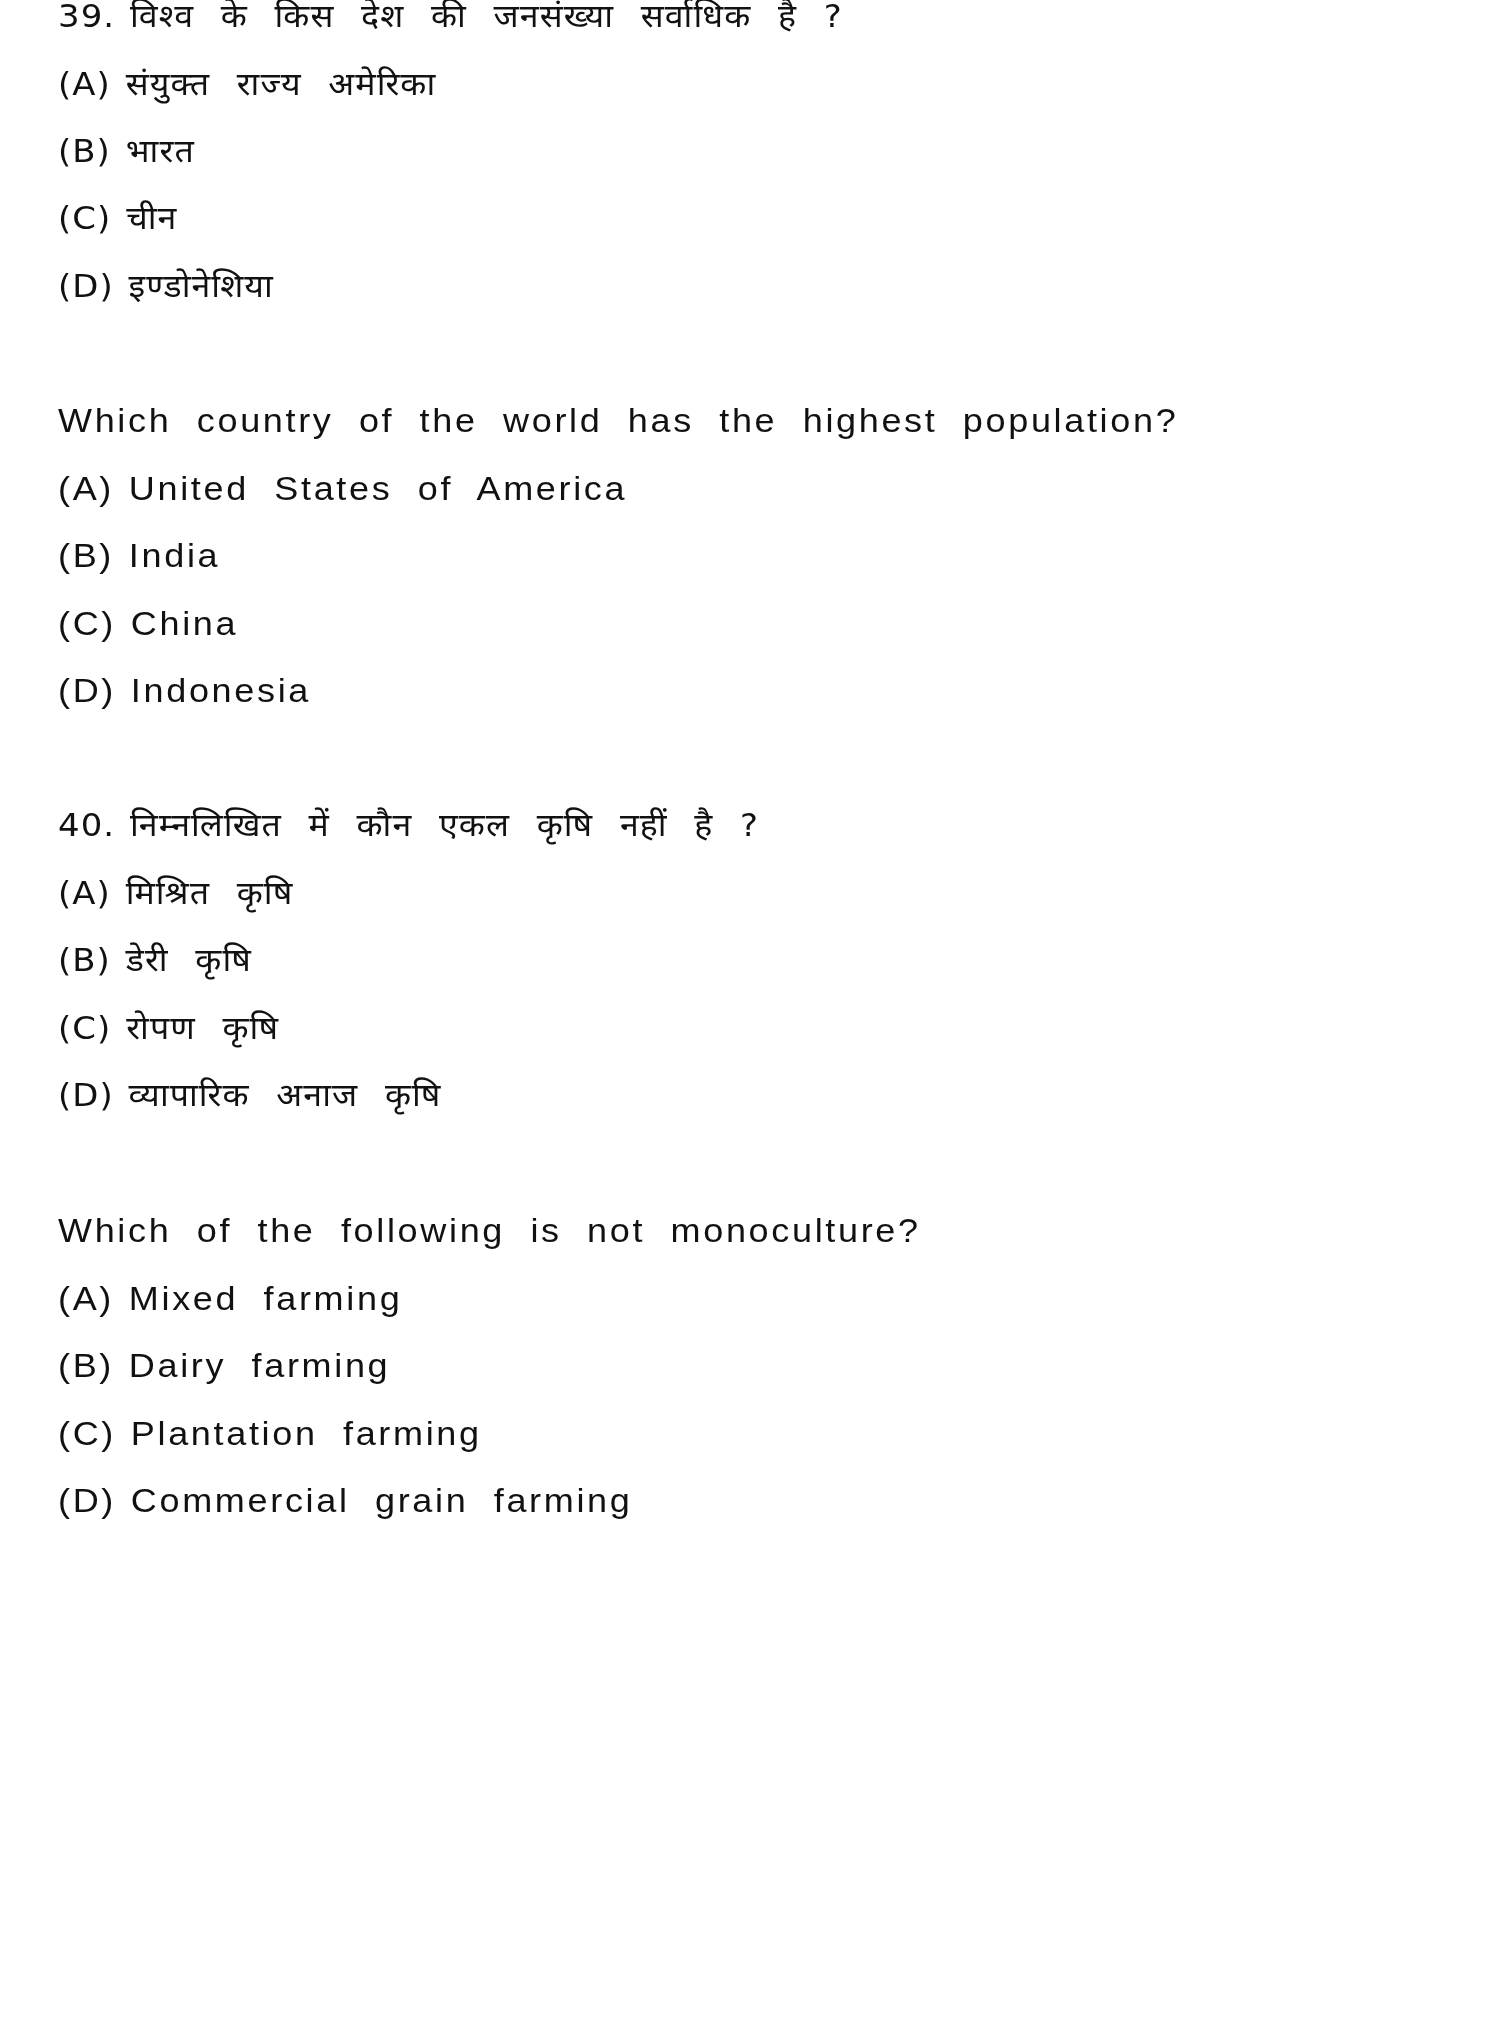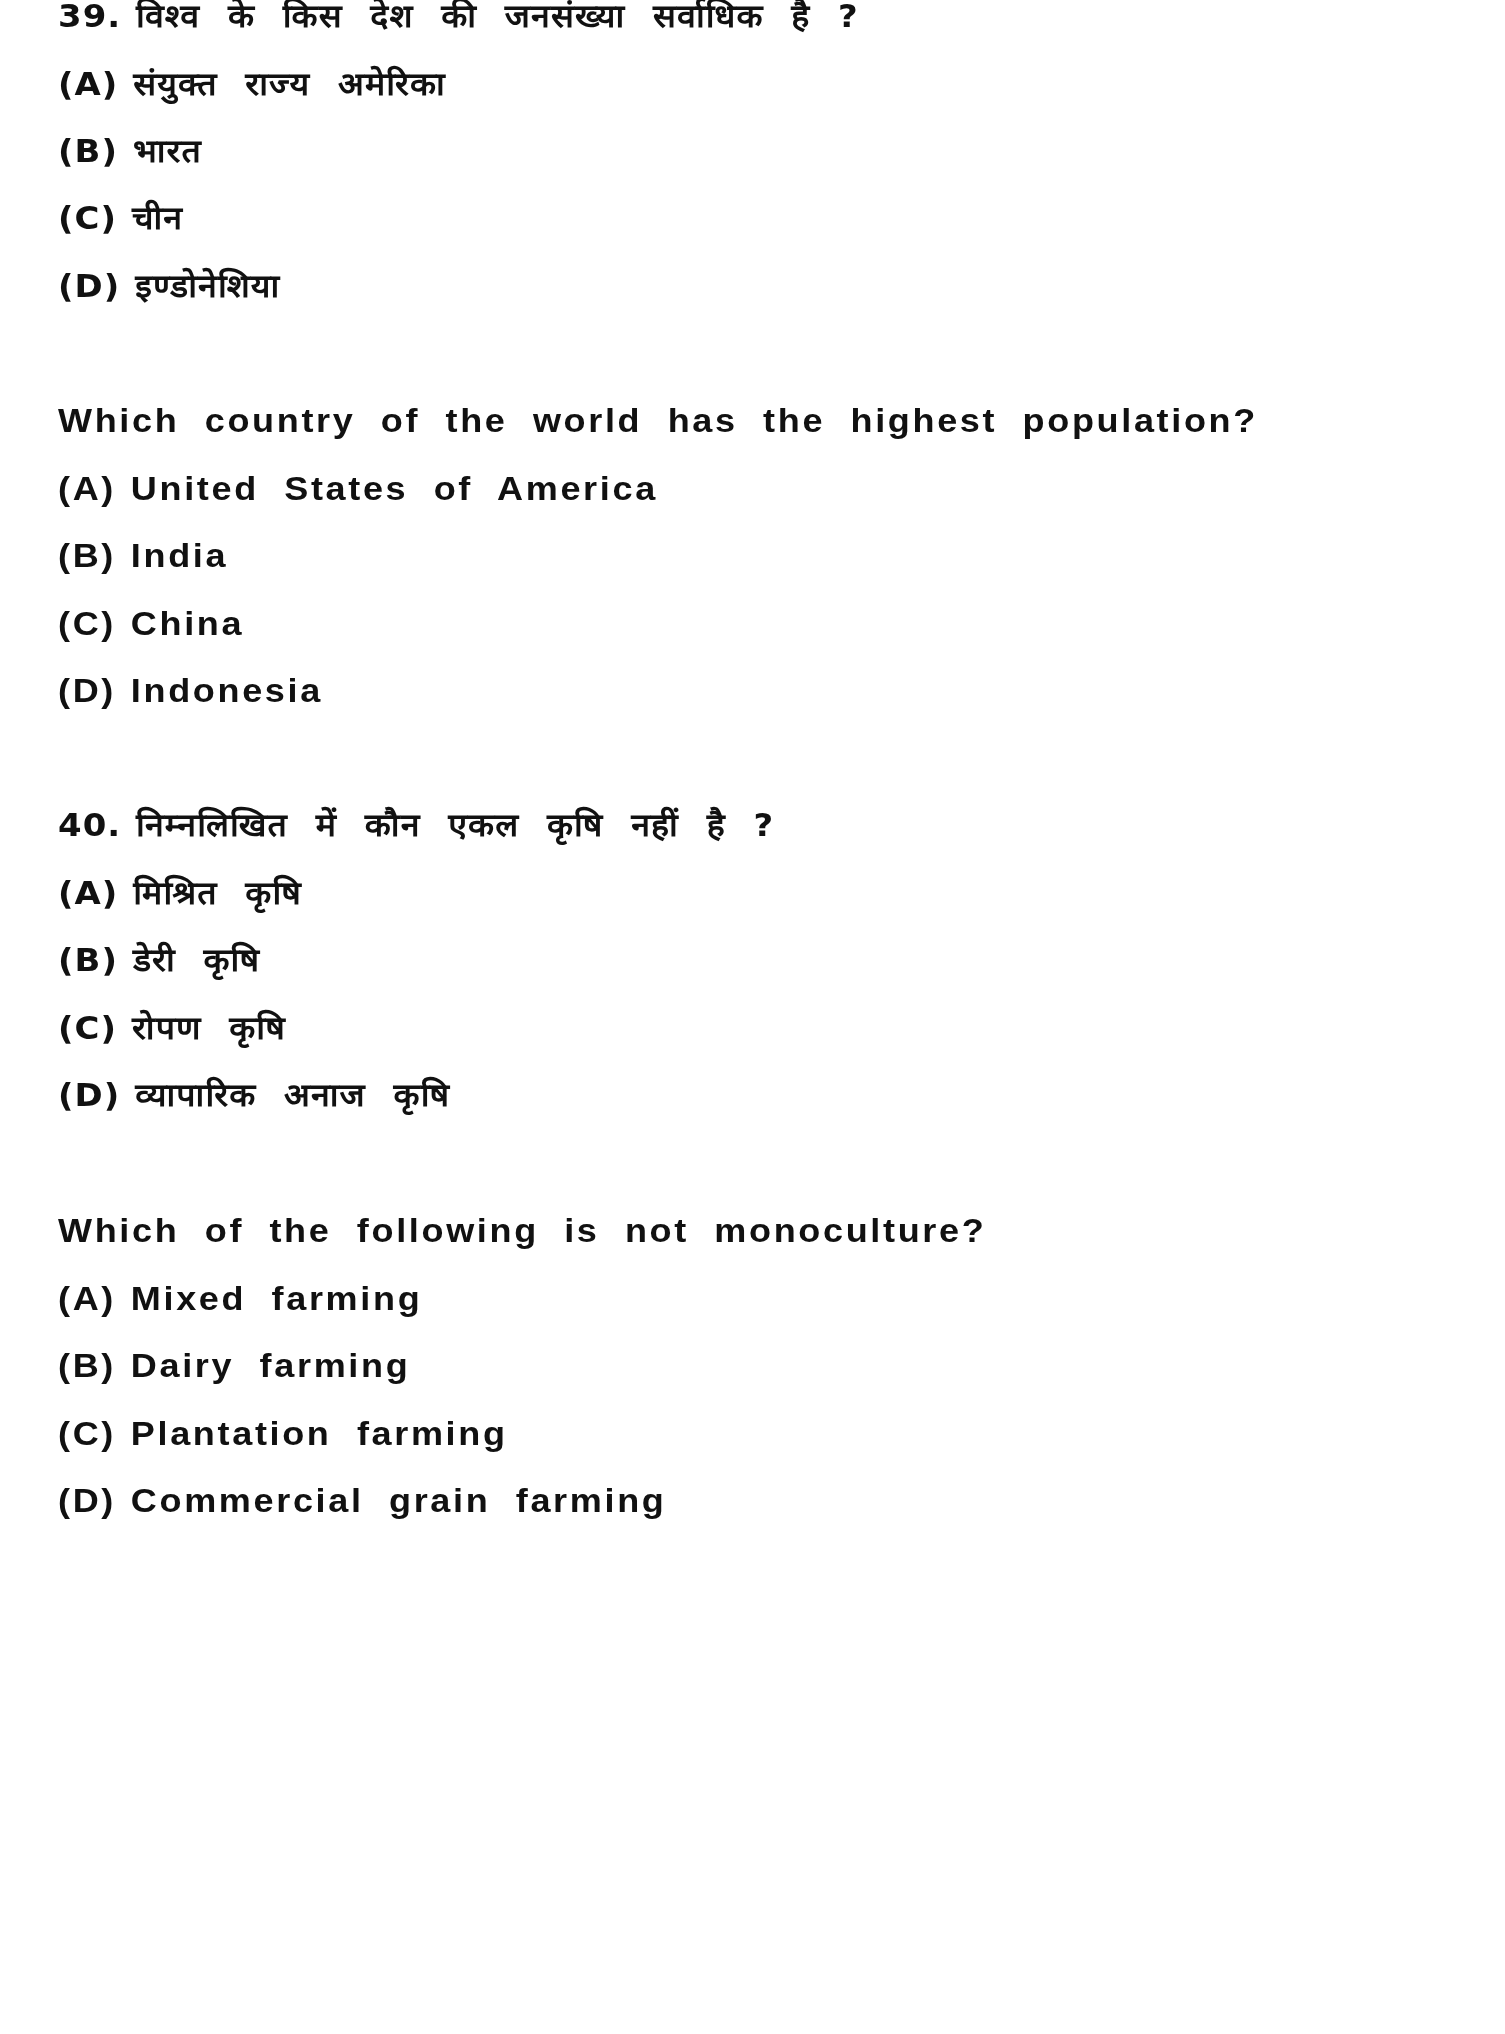--- a/index.html
+++ b/index.html
@@ -1,21 +1,21 @@
 <!DOCTYPE html>
 <html><head>
   <meta charset="utf-8">
   <style>
     html, body { margin: 0; padding: 0; background: #ffffff; }
     body {
       width: 1505px; height: 2034px; overflow: hidden; position: relative;
       font-family: "Liberation Sans", "DejaVu Sans", sans-serif;
       color: #111111;
     }
-    .page { position: absolute; left: 0; top: 0; width: 1505px; height: 2034px; font-weight: bold; }
+    .page { position: absolute; left: 0; top: 0; width: 1505px; height: 2034px; }
     .line {
       position: absolute; left: 58px;
       font-size: 34px; line-height: 40px; white-space: nowrap;
       letter-spacing: 2.5px; word-spacing: 12px;
       transform: scaleX(1.06); transform-origin: left center;
     }
     .hi { font-family: "DejaVu Sans", "Liberation Sans", sans-serif; font-size: 32px; letter-spacing: 1px; word-spacing: 14px; }
     .label { display: inline-block; margin-right: 14px; }
   </style>
 </head>

